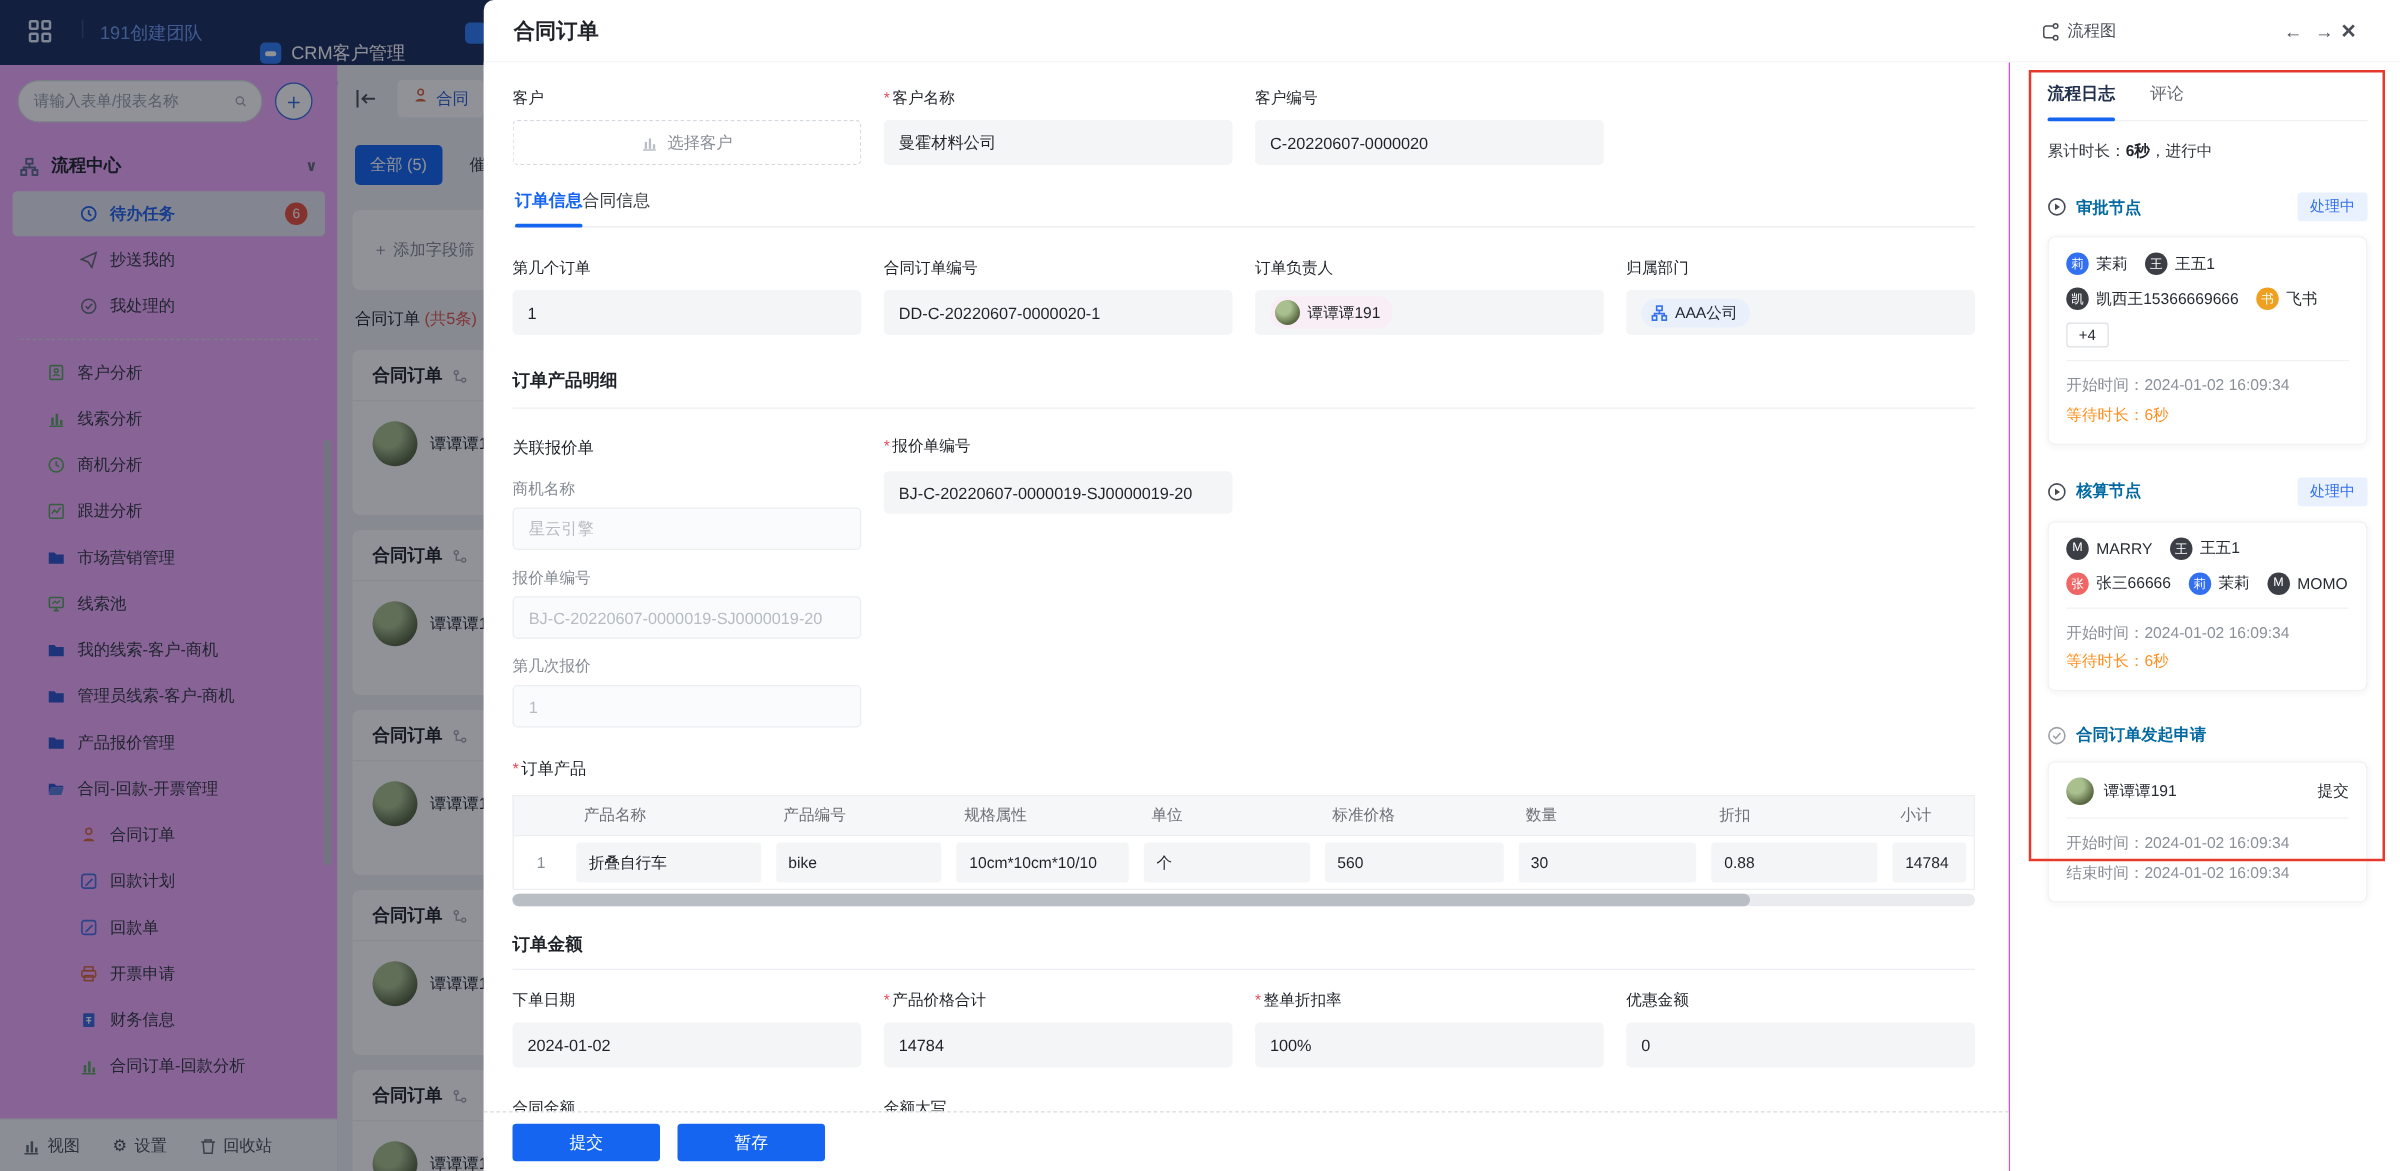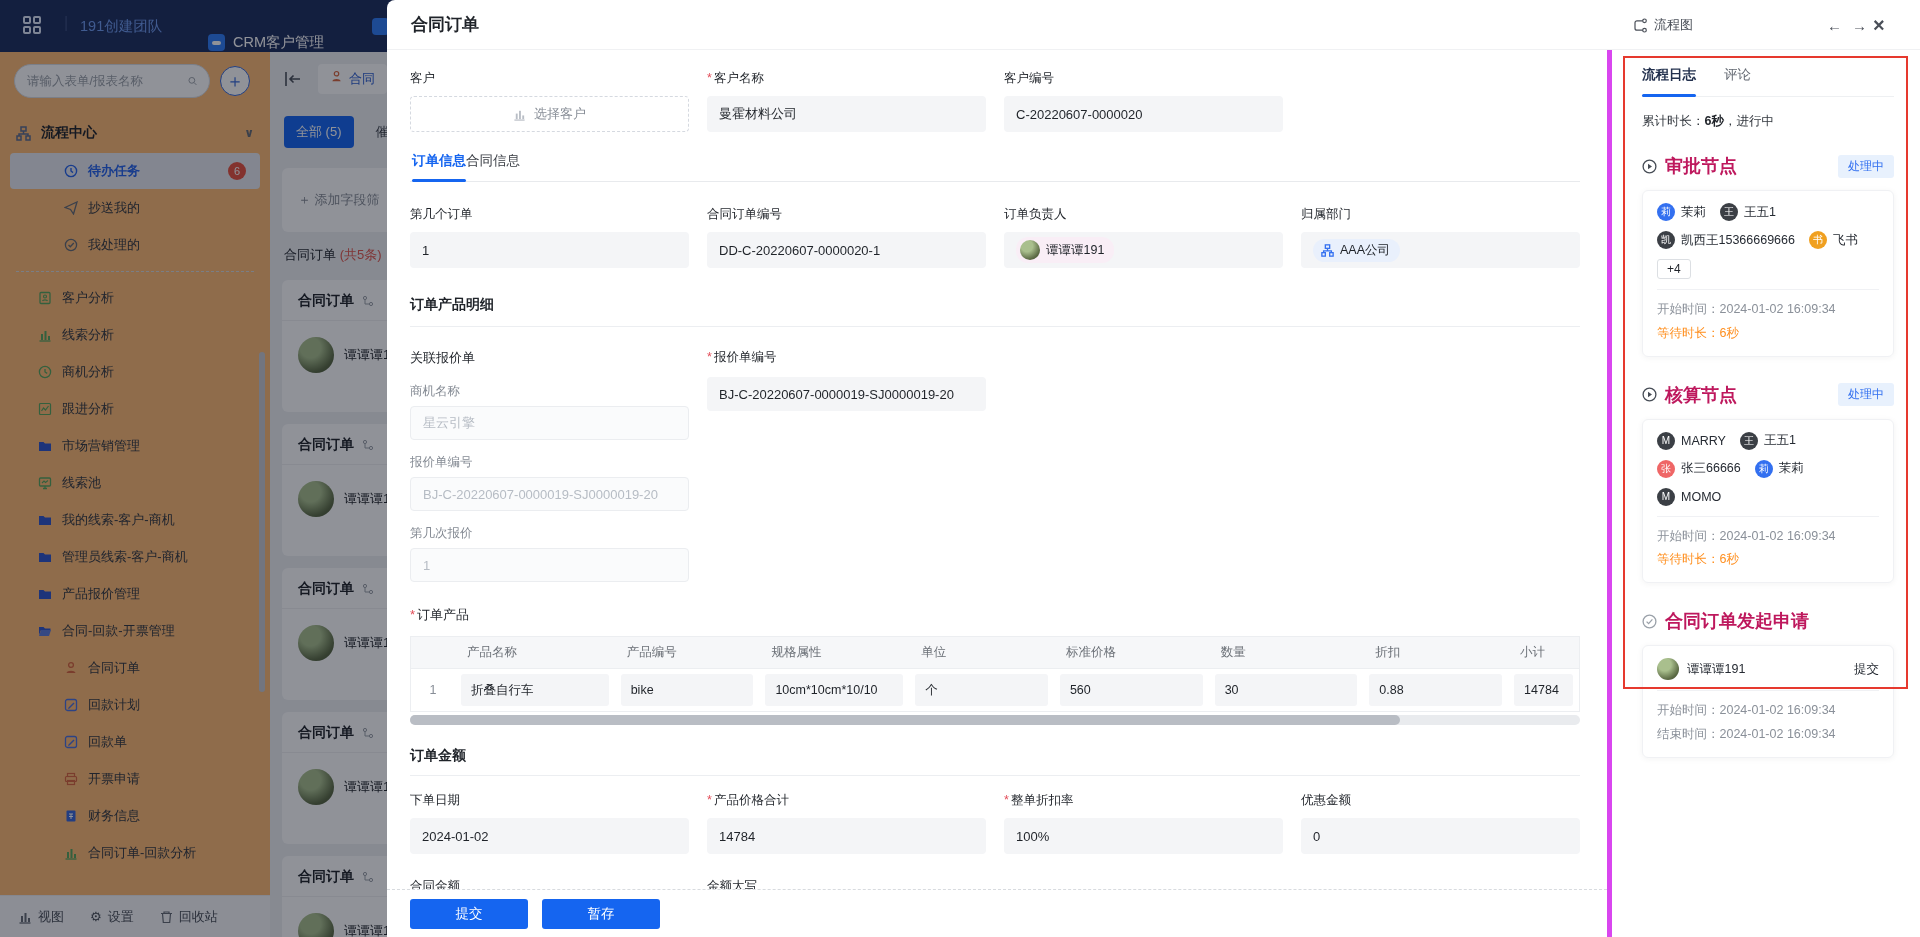--- a/index.html
+++ b/index.html
@@ -11,21 +11,21 @@
 .topbar{position:absolute;left:0;top:0;right:0;height:52px;background:#1d2e5e;z-index:1}
 .grid-icon{position:absolute;left:22px;top:15px}
 .tb-div{position:absolute;left:64px;top:14px;color:#3a4c7e;font-size:16px}
 .team-tab{position:absolute;left:80px;top:0;height:52px;display:flex;align-items:center;color:#6e9bf0;font-size:14.5px}
 .app-tab{position:absolute;left:190px;top:16px;height:52px;display:flex;align-items:center;gap:8px;padding:0 18px;color:#fff;font-size:14.5px}
 .app-tab::after{content:"";position:absolute;left:4px;right:4px;bottom:0;height:3px;background:#3f7df5;border-radius:2px 2px 0 0}
 .app-ico{width:17px;height:17px;border-radius:4px;background:#2e7cf6;position:relative}
 .app-ico::after{content:"";position:absolute;left:4px;top:7px;width:9px;height:4px;border-radius:2px;background:#fff}
 .partial-tab{position:absolute;left:372px;top:18px;width:17px;height:17px;border-radius:4px;background:#2e7cf6}
 
-.sidebar{position:absolute;left:0;top:52px;width:270px;bottom:0;background:#fdba74;z-index:1;overflow:hidden}
+.sidebar{position:absolute;left:0;top:52px;width:270px;bottom:0;background:#f0abfc;z-index:1;overflow:hidden}
 .search-row{position:absolute;left:14px;top:12px;display:flex;align-items:center;gap:10px}
 .search-box{width:196px;height:34px;border:1px solid #d9dce2;border-radius:17px;background:#fff;display:flex;align-items:center;padding:0 12px}
 .search-box input{border:0;outline:0;background:transparent;flex:1;font-size:12.5px;color:#33383f;font-family:inherit}
 .search-box input::placeholder{color:#9aa0a8}
 .plus-btn{width:30px;height:30px;border:1px solid #3a6bd8;border-radius:50%;color:#3a6bd8;font-size:18px;display:flex;align-items:center;justify-content:center;background:#fff}
 .group-head{position:absolute;left:16px;top:66px;right:16px;height:30px;display:flex;align-items:center;gap:10px;font-size:14px;font-weight:bold;color:#1f2329}
 .group-head .chev{margin-left:auto;color:#646a73;font-size:12px}
 .side-list{position:absolute;left:0;top:100px;right:0}
 .s-item{height:36px;display:flex;align-items:center;gap:10px;padding-left:54px;font-size:13px;color:#33383f;margin:1px 10px;border-radius:4px}
 .s-item.lvl1{padding-left:28px}
@@ -84,29 +84,29 @@
 .pt-row{display:flex;height:44px;border:1px solid #eceef1;background:#fff}
 .pt-row>div{display:flex;align-items:center;padding:0 6px;overflow:hidden}
 .cellbox{height:32px;width:100%;background:#f4f5f7;border-radius:3px;display:flex;align-items:center;padding:0 10px;white-space:nowrap;overflow:hidden}
 .c0{width:44px;justify-content:center;color:#878d96}.c1{width:160px}.c2{width:145px}.c3{width:150px}.c4{width:145px}.c5{width:155px}.c6{width:155px}.c7{width:145px}.c8{width:71px}
 .hscroll{margin-top:3px;width:1170px;height:10px;border-radius:5px;background:#e9ebee;position:relative}
 .hthumb{position:absolute;left:0;top:0;height:10px;width:990px;border-radius:5px;background:#b9bdc4}
 
 .form-footer{position:absolute;left:0;right:0;bottom:0;height:48px;background:#fff;border-top:1px dashed #d8dbdf;display:flex;gap:14px;align-items:center;padding-left:23px;z-index:2}
 .btn{width:118px;height:30px;border:0;border-radius:3px;background:#1565f0;color:#fff;font-size:13.5px;font-family:inherit}
 
-.side-panel{position:absolute;left:1220px;top:50px;right:0;bottom:0;border-left:5px solid #d946ef;background:#fff;padding:16px 26px 0 30px;font-size:12.5px}
+.side-panel{position:absolute;left:1220px;top:50px;right:0;bottom:0;border-left:1px solid #d946ef;background:#fff;padding:16px 26px 0 30px;font-size:12.5px}
 .fp-tabs{display:flex;gap:28px;border-bottom:1px solid #eef0f2;padding-bottom:0}
 .fp-tab{padding-bottom:12px;color:#646a73;font-size:13.5px;position:relative}
 .fp-tab.active{color:#22304d;font-weight:bold}
 .fp-tab.active::after{content:"";position:absolute;left:0;right:0;bottom:-1px;height:3px;background:#1565f0;border-radius:2px}
 .fp-summary{margin-top:16px;color:#33383f}
 .fp-summary b{color:#1f2329}
 .node-head{display:flex;align-items:center;gap:8px;margin-top:24px}
-.node-title{font-weight:bold;font-size:18px;color:#be185d}
+.node-title{font-weight:bold;font-size:13px;color:#0369a1}
 .badge{margin-left:auto;background:#e8f1fd;color:#3370f0;border-radius:3px;padding:3px 10px;font-size:12px}
 .node-card{margin-top:12px;border:1px solid #f0f1f4;border-radius:6px;box-shadow:0 1px 6px rgba(31,35,41,.05);padding:12px 14px 10px}
 .mem-wrap{display:flex;flex-wrap:wrap;column-gap:14px;row-gap:10px;align-items:center}
 .mem{display:flex;align-items:center;gap:6px;white-space:nowrap;color:#262b33}
 .av{width:18px;height:18px;border-radius:50%;color:#fff;font-size:10px;display:flex;align-items:center;justify-content:center;flex:0 0 auto}
 .more-box{border:1px solid #dcdfe3;border-radius:3px;padding:2px 9px;color:#1f2329;font-size:12px}
 .card-times{margin-top:10px;border-top:1px solid #f0f1f4;padding-top:8px;color:#8a9099;line-height:1.9}
 .wait-line{color:#ff8f1f}
 .sub-row{display:flex;align-items:center;gap:8px;color:#262b33}
 .sub-row .act{margin-left:auto;color:#262b33}

